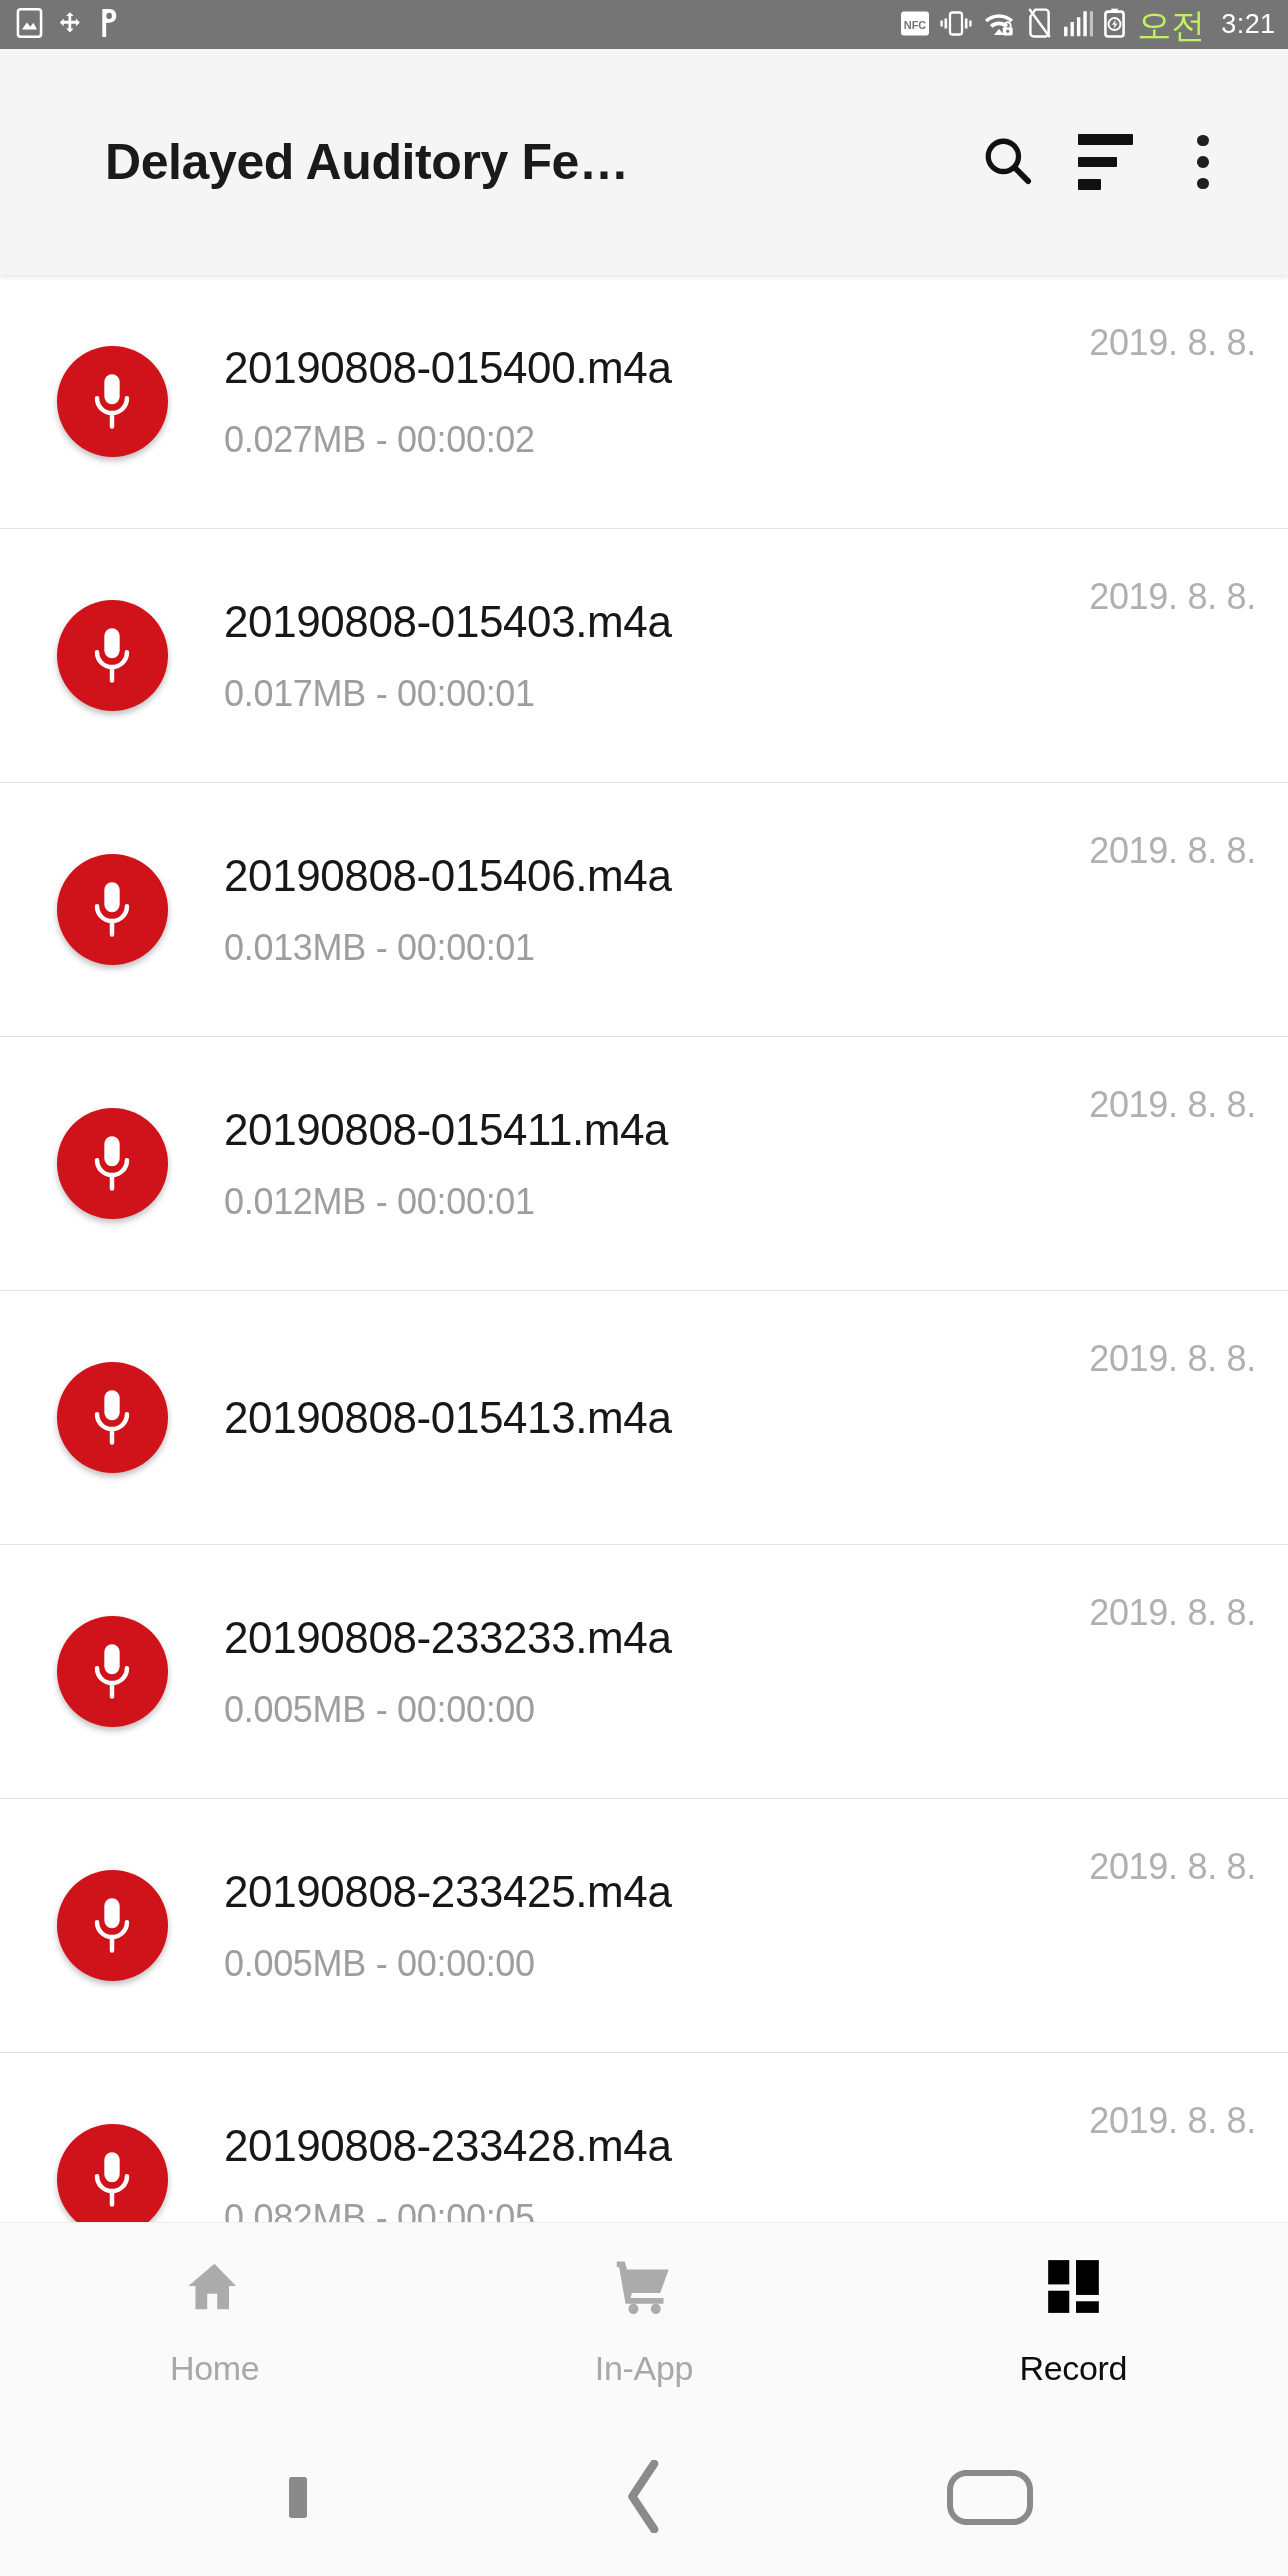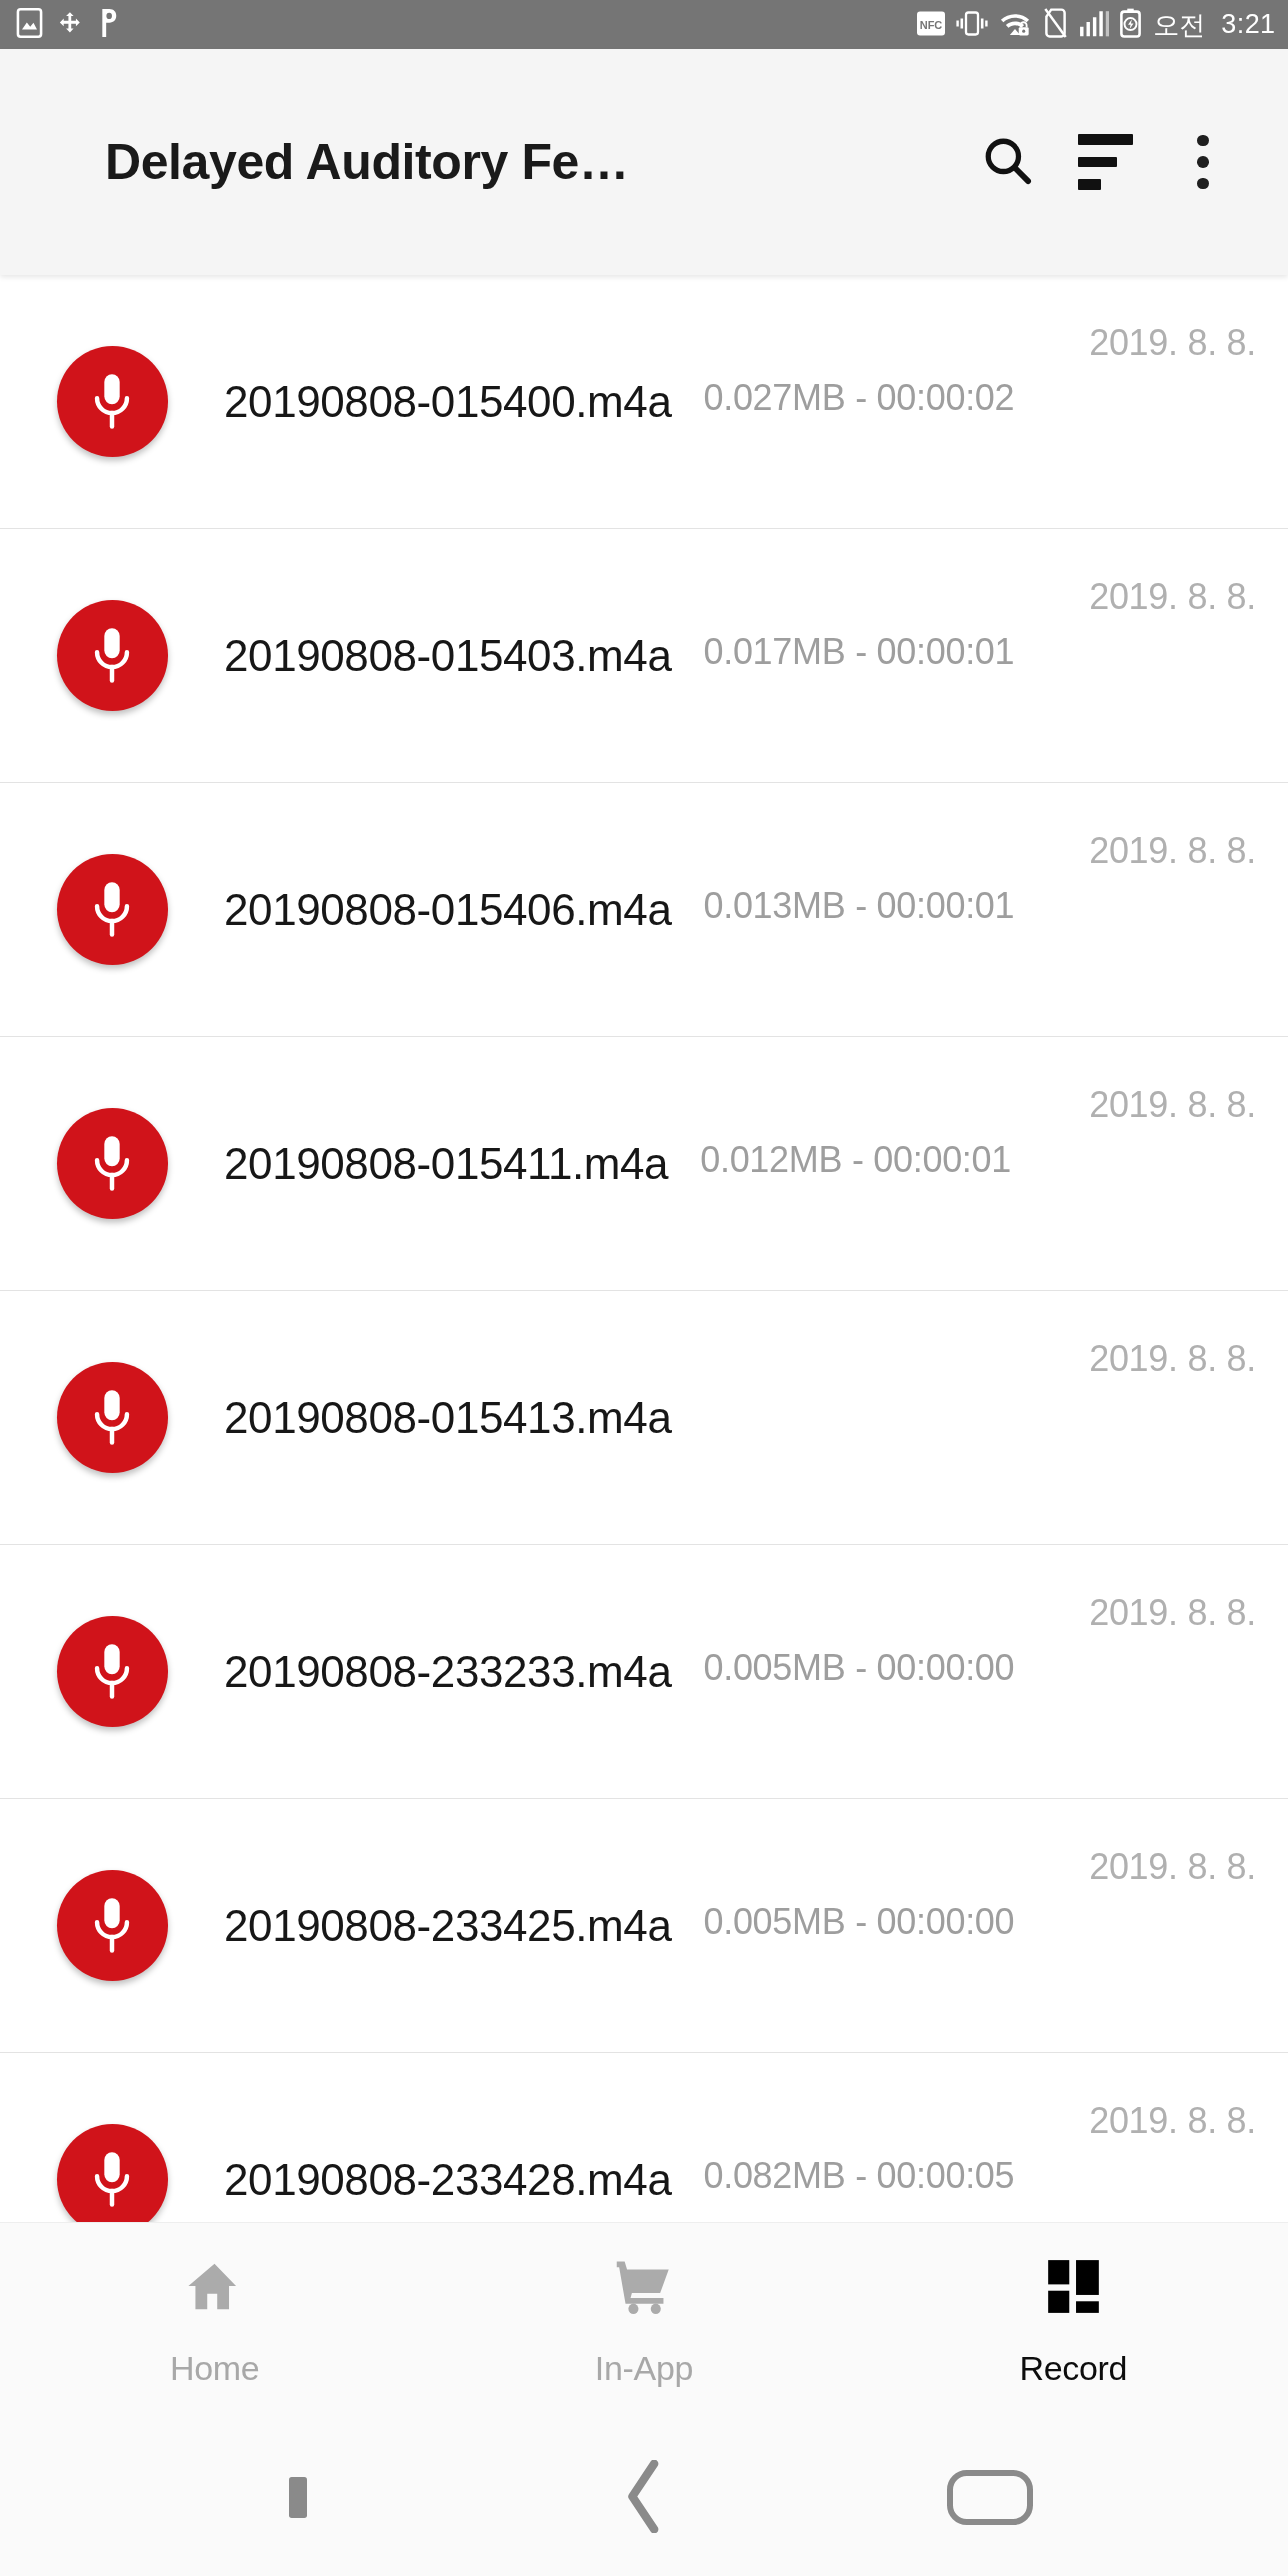--- a/index.html
+++ b/index.html
@@ -18,21 +18,21 @@
     padding:0 12.5px 0 16px; flex:0 0 49px;gap:16px;
   }
   .sb-left, .sb-right{ display:flex; align-items:center; }
   .sb-left{ gap:12.5px; }
   .sb-right{ gap:9.8px; }
   .sb-ico{ display:block; }
   .sb-time{
     font-size:27px; font-weight:400; letter-spacing:0.4px;
     color:#ffffff; margin-left:6.3px; line-height:1;
   }
-  .sb-ampm{ font-size:26px; color:#ffffff; line-height:1; }
+  .sb-ampm{ font-size:34px; color:#bef264; line-height:1; }
 
   
   .toolbar{
     height:226px; background:#f5f5f5; flex:0 0 226px;
     display:flex; align-items:center; padding:0 36px 0 59px;
     position:relative; z-index:5;
     box-shadow:0 2.7px 5.4px rgba(0,0,0,.10);
   }
   .toolbar-title{
     font-size:50px; font-weight:700; color:#1a1a1a;
@@ -63,21 +63,21 @@
     padding:0 32px 0 0; background:#ffffff;
     cursor:pointer;
   }
   .rec-icon-cell{ flex:0 0 224px; display:flex; align-items:center; justify-content:center; }
   .mic-badge{
     width:111px; height:111px; border-radius:50%;
     background:#d0131a;
     display:flex; align-items:center; justify-content:center;
     box-shadow:0 3.6px 6.3px rgba(0,0,0,.25);
   }
-  .rec-text{ flex:1 1 auto; min-width:0; display:flex; gap:32px; }
+  .rec-text{ flex:1 1 auto; min-width:0; display:flex; flex-direction:column; gap:32px; }
   .rec-title{
     font-size:44px; color:#171717; font-weight:400;
     letter-spacing:-0.4px; white-space:nowrap; line-height:1;
   }
   .rec-sub{
     font-size:36px; color:#9e9e9e; font-weight:400;
     letter-spacing:-0.3px; white-space:nowrap; line-height:1;
   }
   .rec-date{
     flex:0 0 auto; font-size:36px; color:#b0b0b0;

